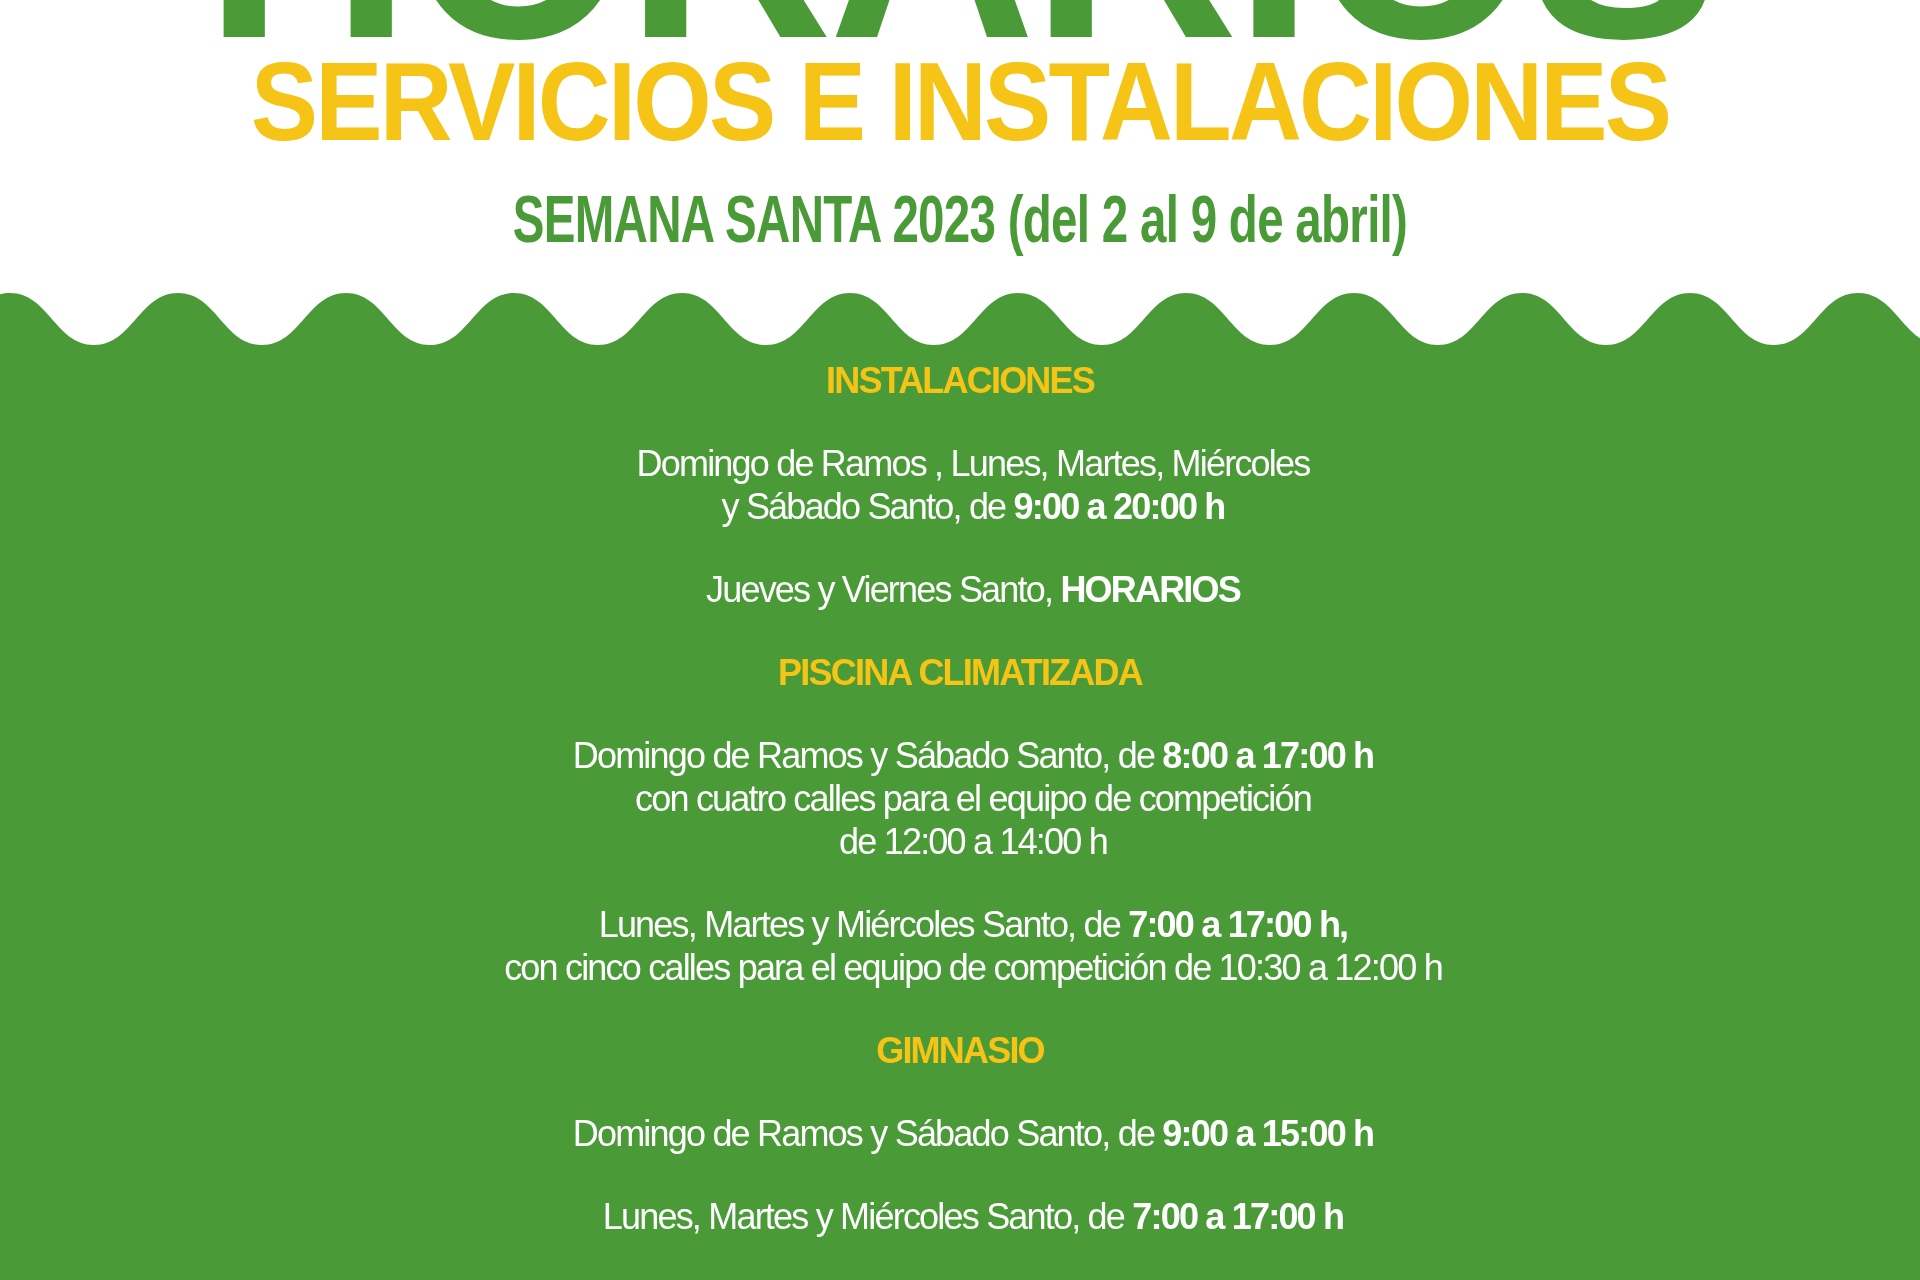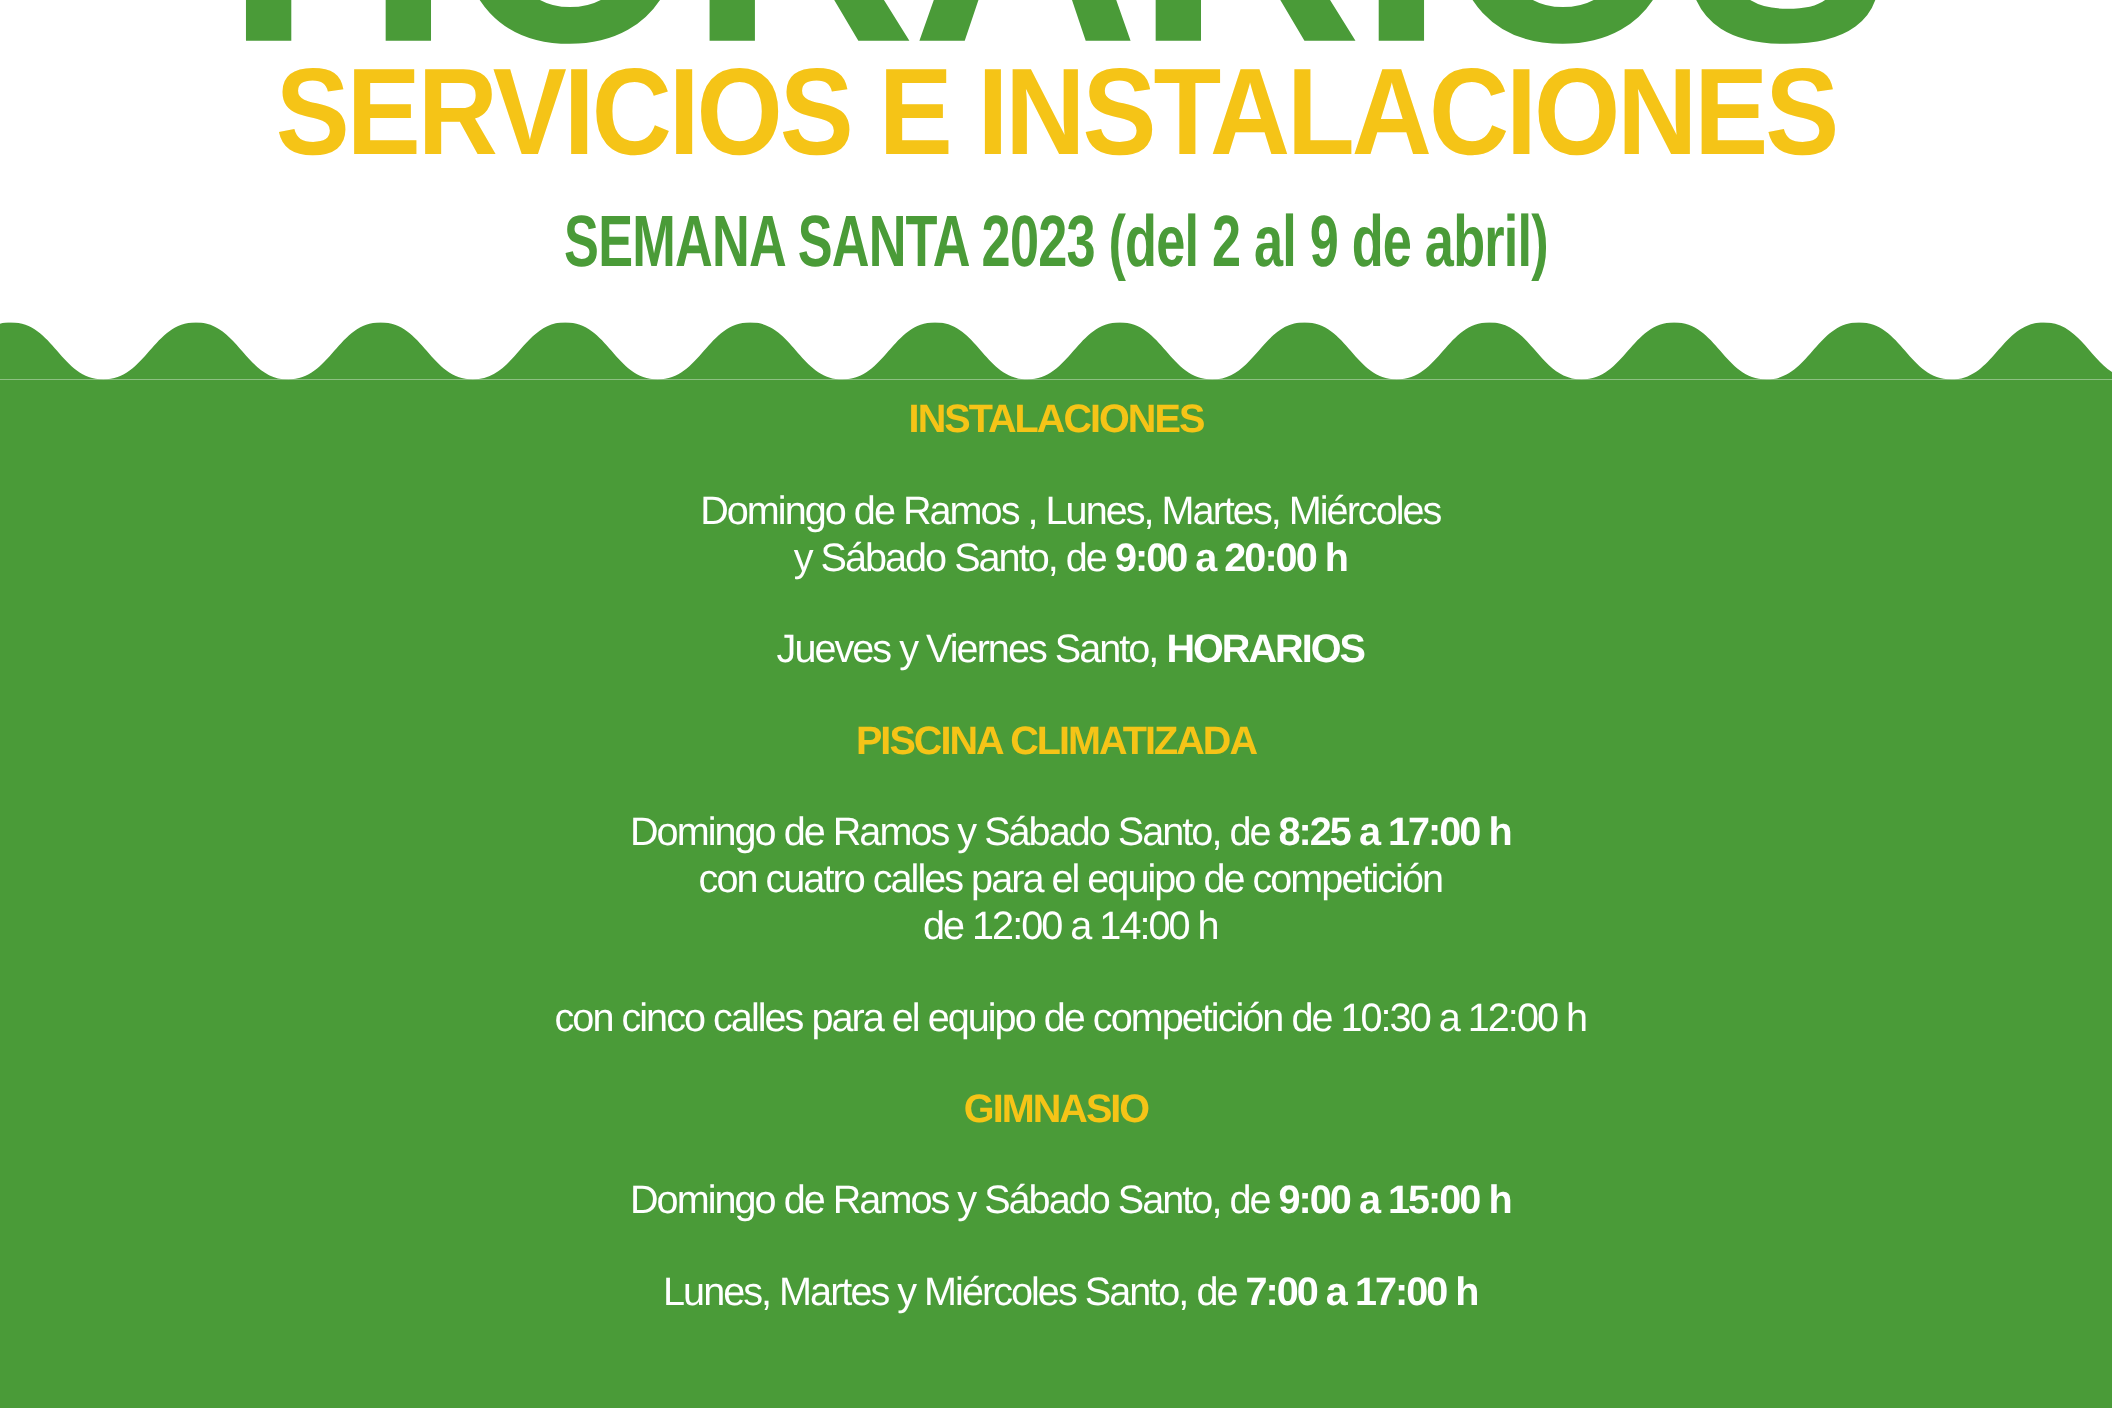--- a/index.html
+++ b/index.html
@@ -64,25 +64,26 @@
       <div class="sec-heading">INSTALACIONES</div>
       <div class="para">
         <div class="line"><span>Domingo de Ramos , Lunes, Martes, Miércoles</span></div>
         <div class="line"><span>y Sábado Santo, de </span><span class="b">9:00 a 20:00 h</span></div>
       </div>
       <div class="para">
         <div class="line"><span>Jueves y Viernes Santo, </span><span class="b">HORARIOS</span></div>
       </div>
       <div class="sec-heading">PISCINA CLIMATIZADA</div>
       <div class="para">
-        <div class="line"><span>Domingo de Ramos y Sábado Santo, de </span><span class="b">8:25 a 17:00 h</span></div>
+        <div class="line"><span>Domingo de Ramos y Sábado Santo, de </span><span class="b">8:00 a 17:00 h</span></div>
         <div class="line"><span>con cuatro calles para el equipo de competición</span></div>
         <div class="line"><span>de 12:00 a 14:00 h</span></div>
       </div>
       <div class="para">
+        <div class="line"><span>Lunes, Martes y Miércoles Santo, de </span><span class="b">7:00 a 17:00 h,</span></div>
         <div class="line"><span>con cinco calles para el equipo de competición de 10:30 a 12:00 h</span></div>
       </div>
       <div class="sec-heading">GIMNASIO</div>
       <div class="para">
         <div class="line"><span>Domingo de Ramos y Sábado Santo, de </span><span class="b">9:00 a 15:00 h</span></div>
       </div>
       <div class="para">
         <div class="line"><span>Lunes, Martes y Miércoles Santo, de </span><span class="b">7:00 a 17:00 h</span></div>
       </div>
     </main>

